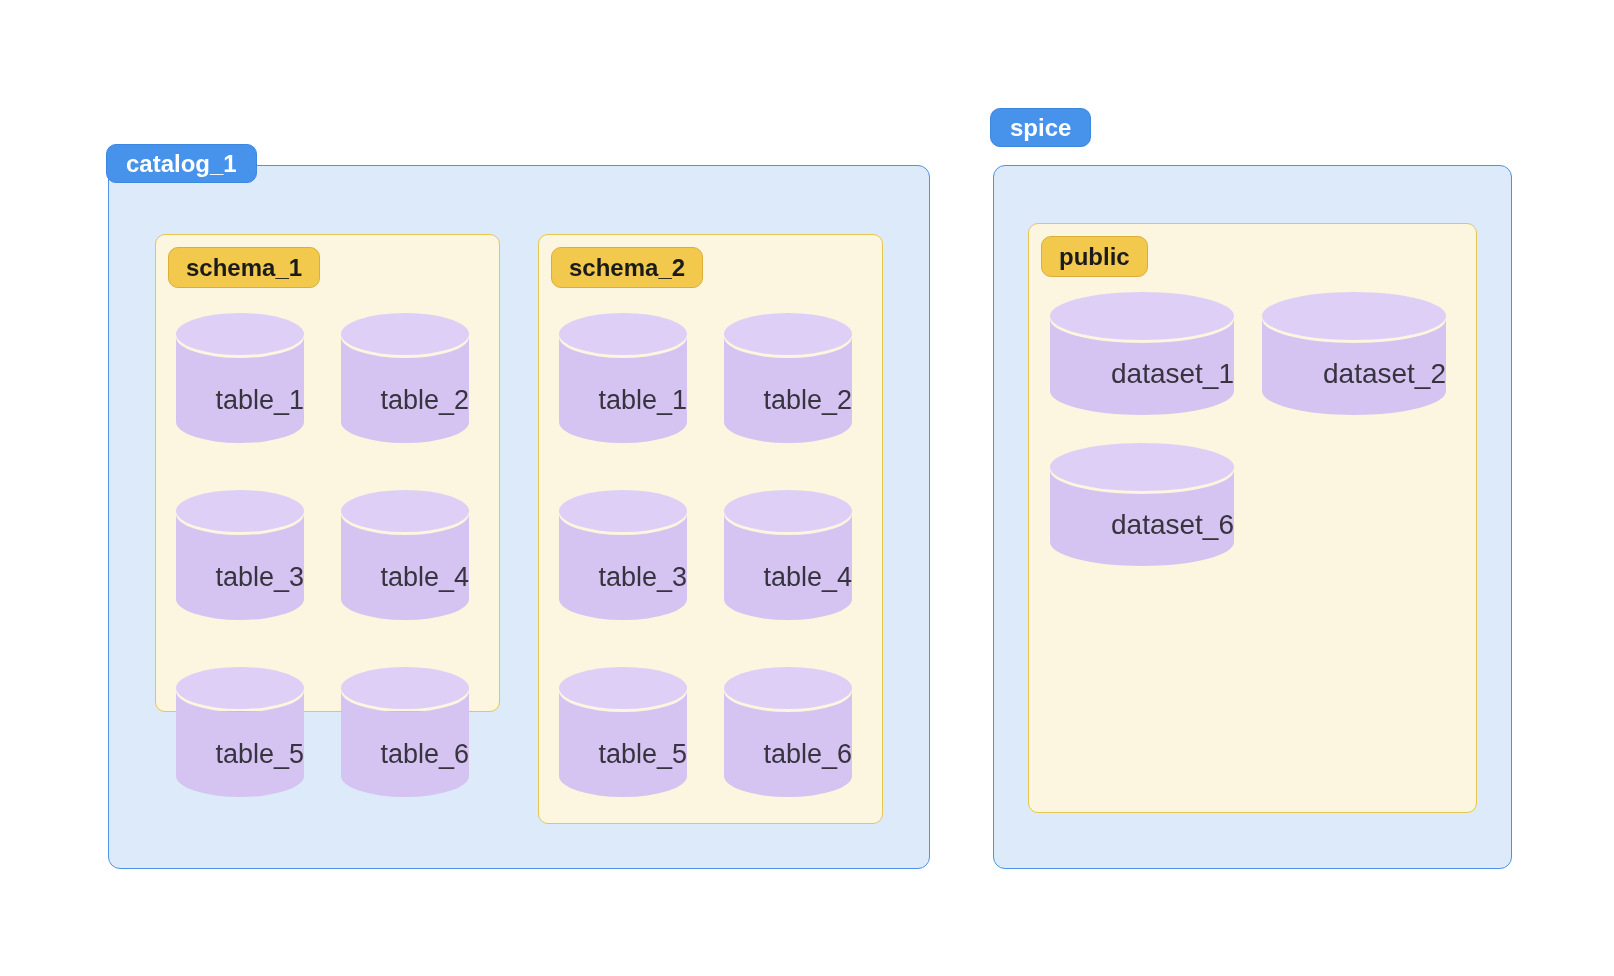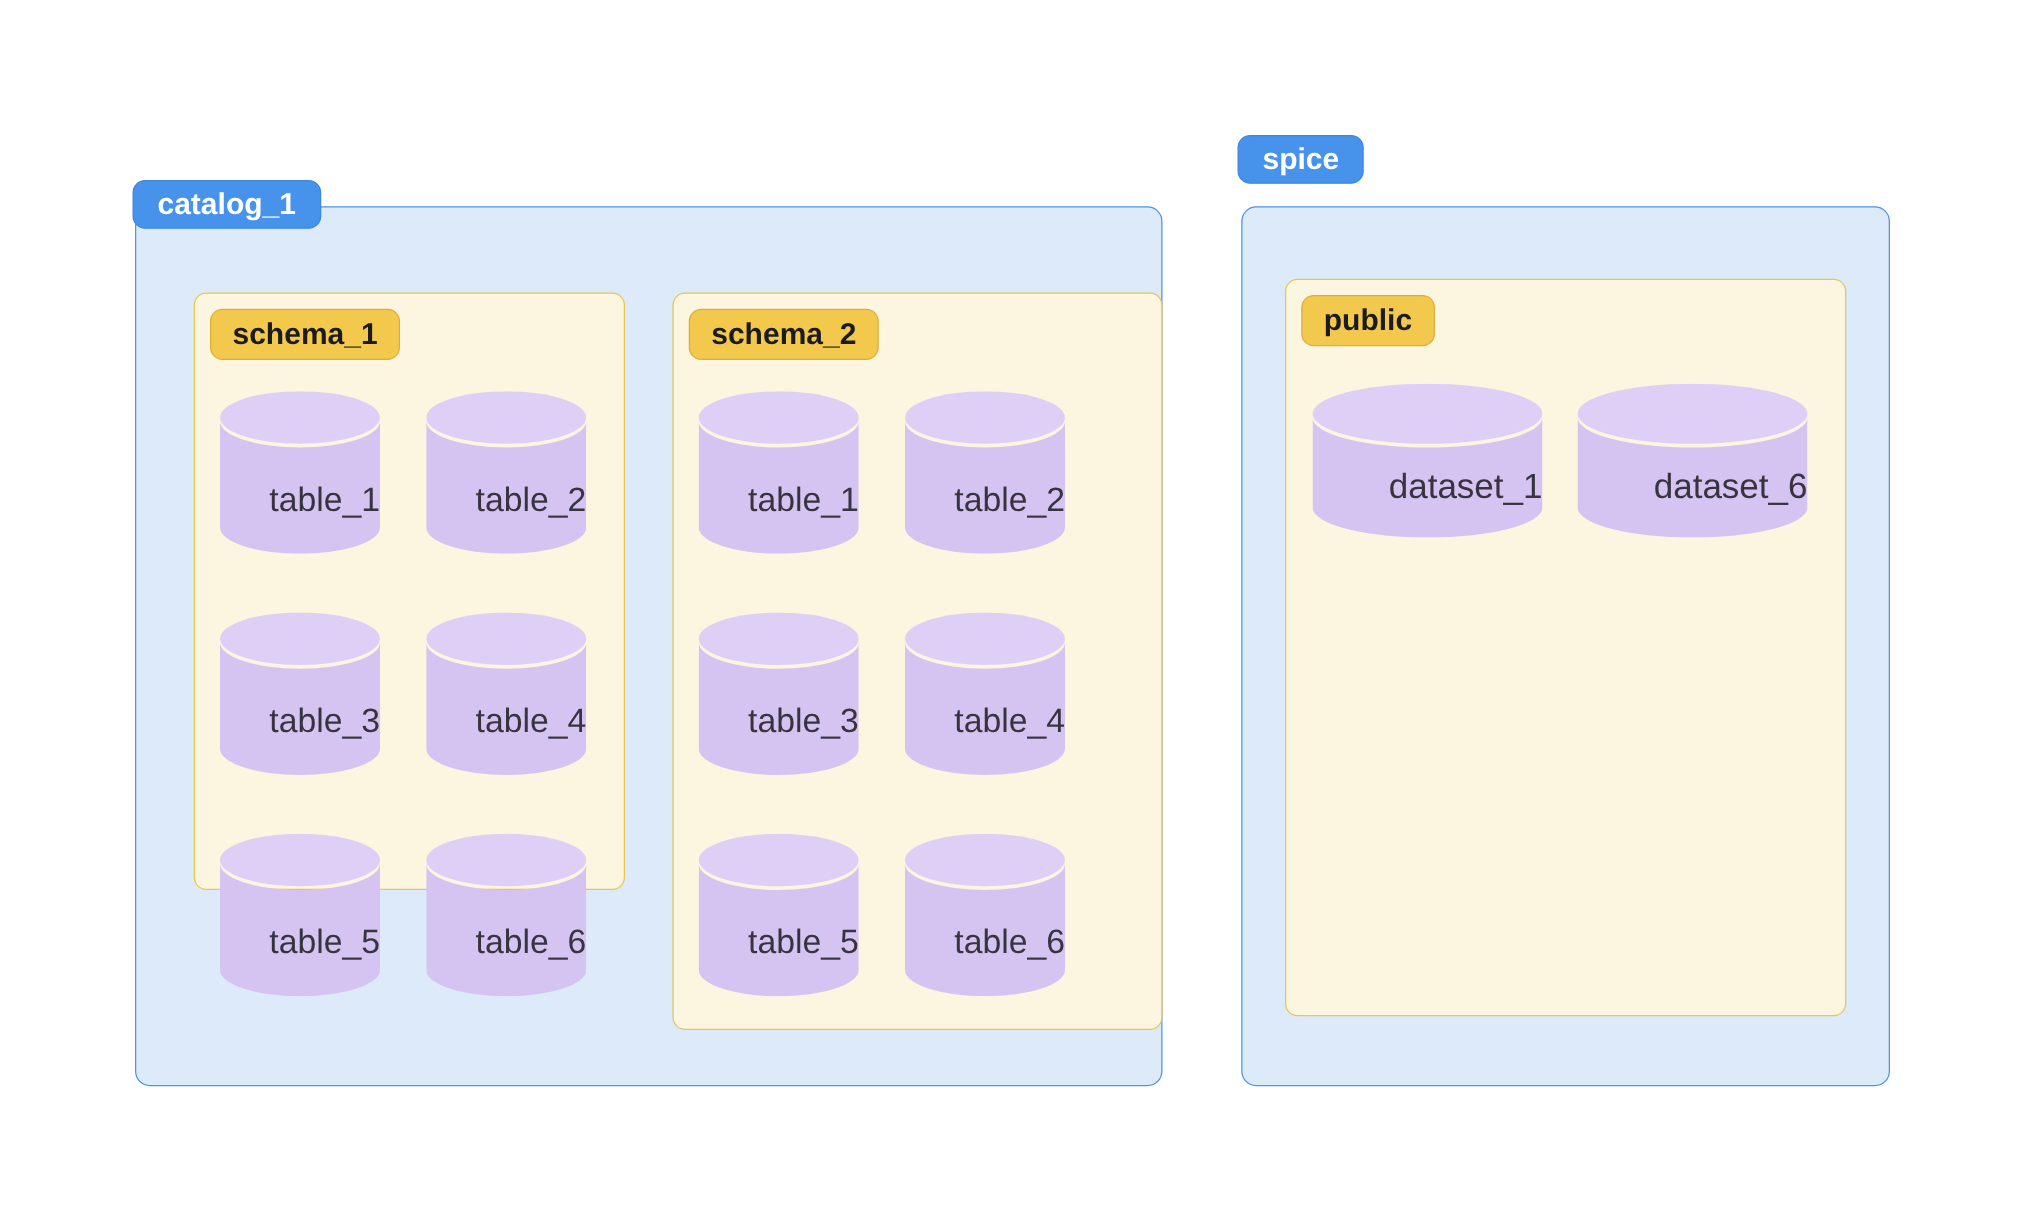--- a/index.html
+++ b/index.html
@@ -39,40 +39,40 @@
   }
   .container-catalog1 { left: 108px; top: 165px; width: 822px; height: 704px; }
   .container-spice    { left: 993px; top: 165px; width: 519px; height: 704px; }
   .box {
     position: absolute;
     background: var(--schema-box-bg, #FCF5DF);
     border: 1.5px solid var(--schema-box-border, #E7C64F);
     border-radius: 10px;
   }
   .box-schema1 { left: 46px;  top: 68px; width: 345px; height: 478px; }
-  .box-schema2 { left: 429px; top: 68px; width: 392px; height: 590px; }
+  .box-schema2 { left: 429px; top: 68px; width: 345px; height: 590px; }
   .box-public  { left: 34px;  top: 57px; width: 449px; height: 590px; }
   .pill-gold {
     background: var(--schema-pill-bg, #F2C94C);
     border: 1.5px solid var(--schema-pill-border, #DBAE39);
     color: var(--schema-pill-text, #1B1B1D);
     height: 41px;
     padding: 0 17px;
     left: 12px;
     top: 12px;
   }
   .grid { position: absolute; display: grid; }
   .grid-tables {
     left: 20px; top: 78px;
     grid-template-columns: 128px 128px;
     column-gap: 37px;
     row-gap: 47px;
   }
   .grid-datasets {
-    left: 21px; top: 83px;
+    left: 21px; top: 68px;
     grid-template-columns: 184px 184px;
     column-gap: 37px;
     row-gap: 52px;
     gap: 28px;
   }
   .cyl { position: relative; }
   .cyl-table   { width: 128px; height: 130px; }
   .cyl-dataset { width: 184px; height: 123px; }
   .cyl svg { display: block; }
   .cyl-label {
@@ -207,20 +207,27 @@
               <path d="M0,27 a92,24 0 0 0 184,0 v72 a92,24 0 0 1 -184,0 z" fill="var(--cylinder-body,#D5C3F1)"></path>
               <ellipse cx="92" cy="24" rx="92" ry="24" fill="var(--cylinder-top,#DECFF7)"></ellipse>
             </svg>
             <div class="cyl-label">dataset_1</div>
           </div>
           <div class="cyl cyl-dataset">
             <svg width="184" height="123" viewBox="0 0 184 123">
               <path d="M0,27 a92,24 0 0 0 184,0 v72 a92,24 0 0 1 -184,0 z" fill="var(--cylinder-body,#D5C3F1)"></path>
               <ellipse cx="92" cy="24" rx="92" ry="24" fill="var(--cylinder-top,#DECFF7)"></ellipse>
             </svg>
+            <div class="cyl-label">dataset_2</div>
+          </div>
+          <div class="cyl cyl-dataset">
+            <svg width="184" height="123" viewBox="0 0 184 123">
+              <path d="M0,27 a92,24 0 0 0 184,0 v72 a92,24 0 0 1 -184,0 z" fill="var(--cylinder-body,#D5C3F1)"></path>
+              <ellipse cx="92" cy="24" rx="92" ry="24" fill="var(--cylinder-top,#DECFF7)"></ellipse>
+            </svg>
             <div class="cyl-label">dataset_6</div>
           </div>
         </div>
     </div>
 
   </div>
 
 </div>
 
 </body></html>

